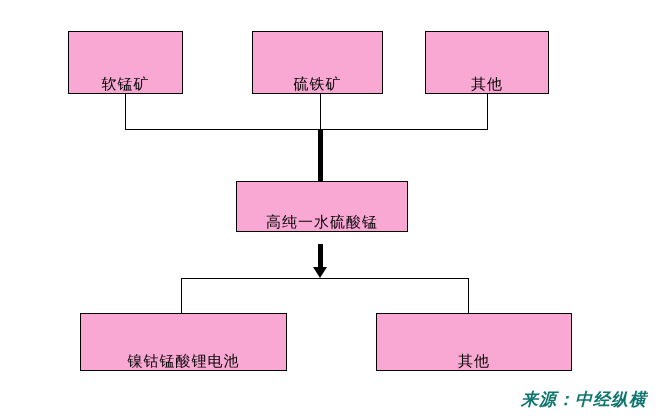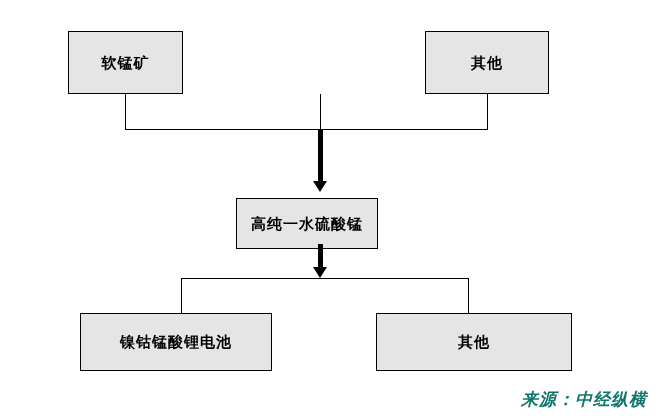--- a/index.html
+++ b/index.html
@@ -13,43 +13,42 @@
     width: 659px;
     height: 418px;
     background: #ffffff;
     overflow: hidden;
     font-family: "DejaVu Sans", "Liberation Sans", sans-serif;
   }
   .node {
     position: absolute;
     box-sizing: border-box;
     border: 1px solid #000000;
-    background: #e5e5e5;
+    background: #f9a8d4;
     display: flex;
-    align-items: center;
+    align-items: flex-end;
     justify-content: center;
     text-align: center;
     color: #000000;
     font-size: 15px;
     line-height: 1.2;
     letter-spacing: 1px;
     white-space: nowrap;
-    font-weight: bold;
   }
   .node-label {
     display: block;
   }
   
   #node-pyrolusite { left: 68px;  top: 31px;  width: 115px; height: 63px; }
   #node-pyrite     { left: 252px; top: 31px;  width: 131px; height: 63px; }
   #node-other-top  { left: 425px; top: 31px;  width: 124px; height: 63px; }
   
-  #node-product    { left: 236px; top: 198px; width: 142px; height: 51px; }
+  #node-product    { left: 236px; top: 181px; width: 172px; height: 51px; }
   
-  #node-ncm-battery { left: 80px;  top: 313px; width: 192px; height: 58px; }
+  #node-ncm-battery { left: 80px;  top: 313px; width: 207px; height: 58px; }
   #node-other-bottom{ left: 376px; top: 313px; width: 196px; height: 58px; }
 
   
   .line-v {
     position: absolute;
     width: 1px;
     background: #000000;
   }
   .line-h {
     position: absolute;
@@ -116,20 +115,23 @@
 </style>
 </head>
 <body>
 
 <div id="canvas">
 
   <div class="node" id="node-pyrolusite">
     <span class="node-label">软锰矿</span>
   </div>
 
+  <div class="node" id="node-pyrite">
+    <span class="node-label">硫铁矿</span>
+  </div>
 
   <div class="node" id="node-other-top">
     <span class="node-label">其他</span>
   </div>
 
   <div class="line-v" id="drop-pyrolusite"></div>
   <div class="line-v" id="drop-pyrite"></div>
   <div class="line-v" id="drop-other-top"></div>
   <div class="line-h" id="bar-top"></div>
 

